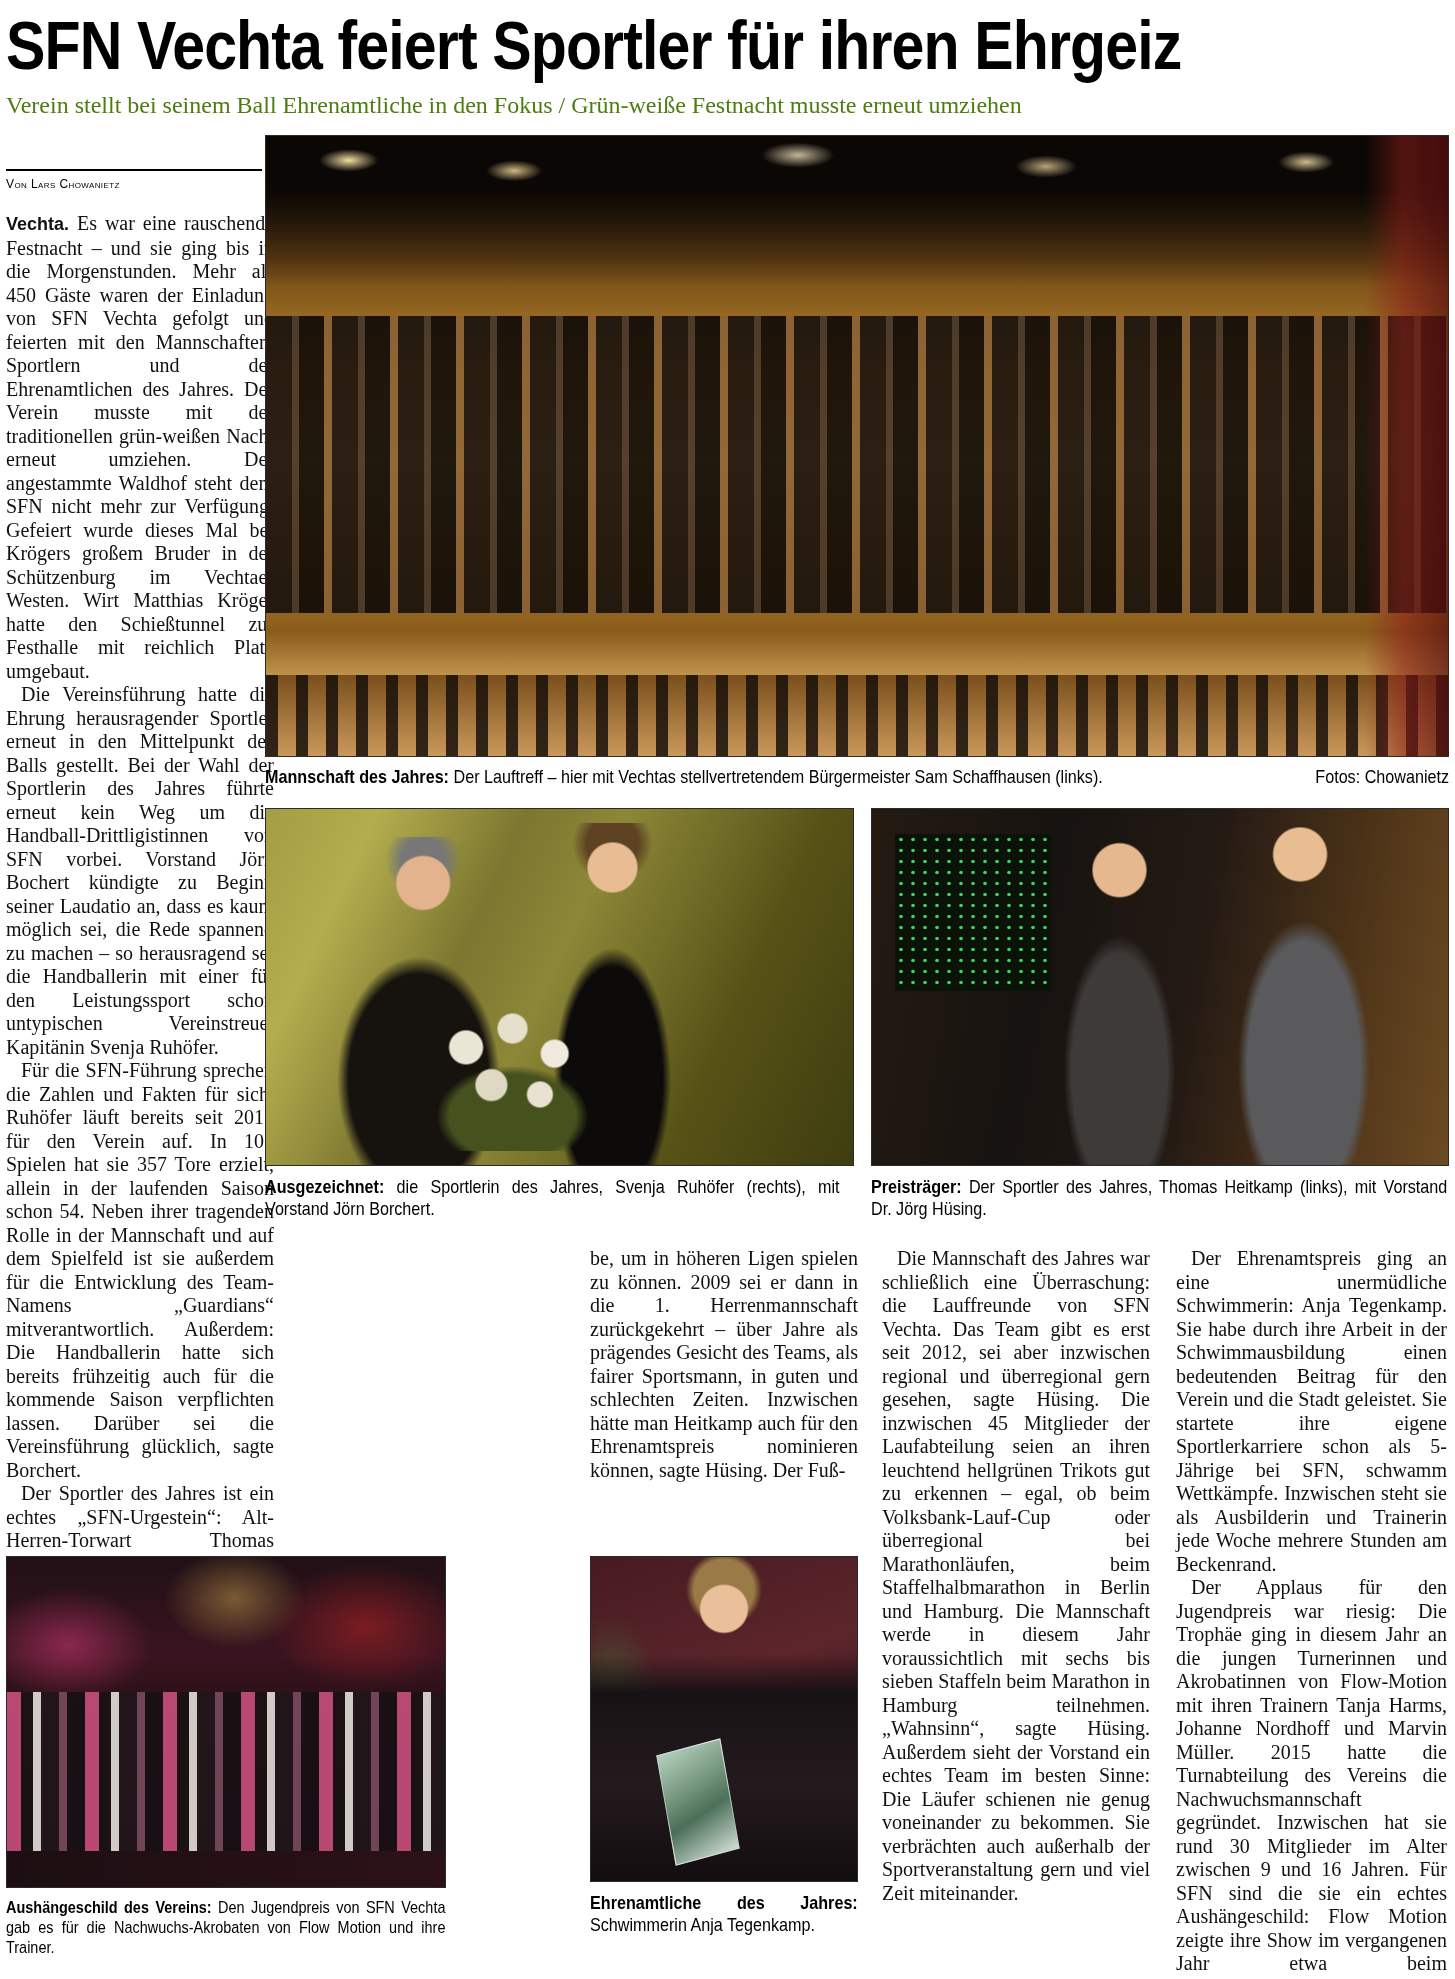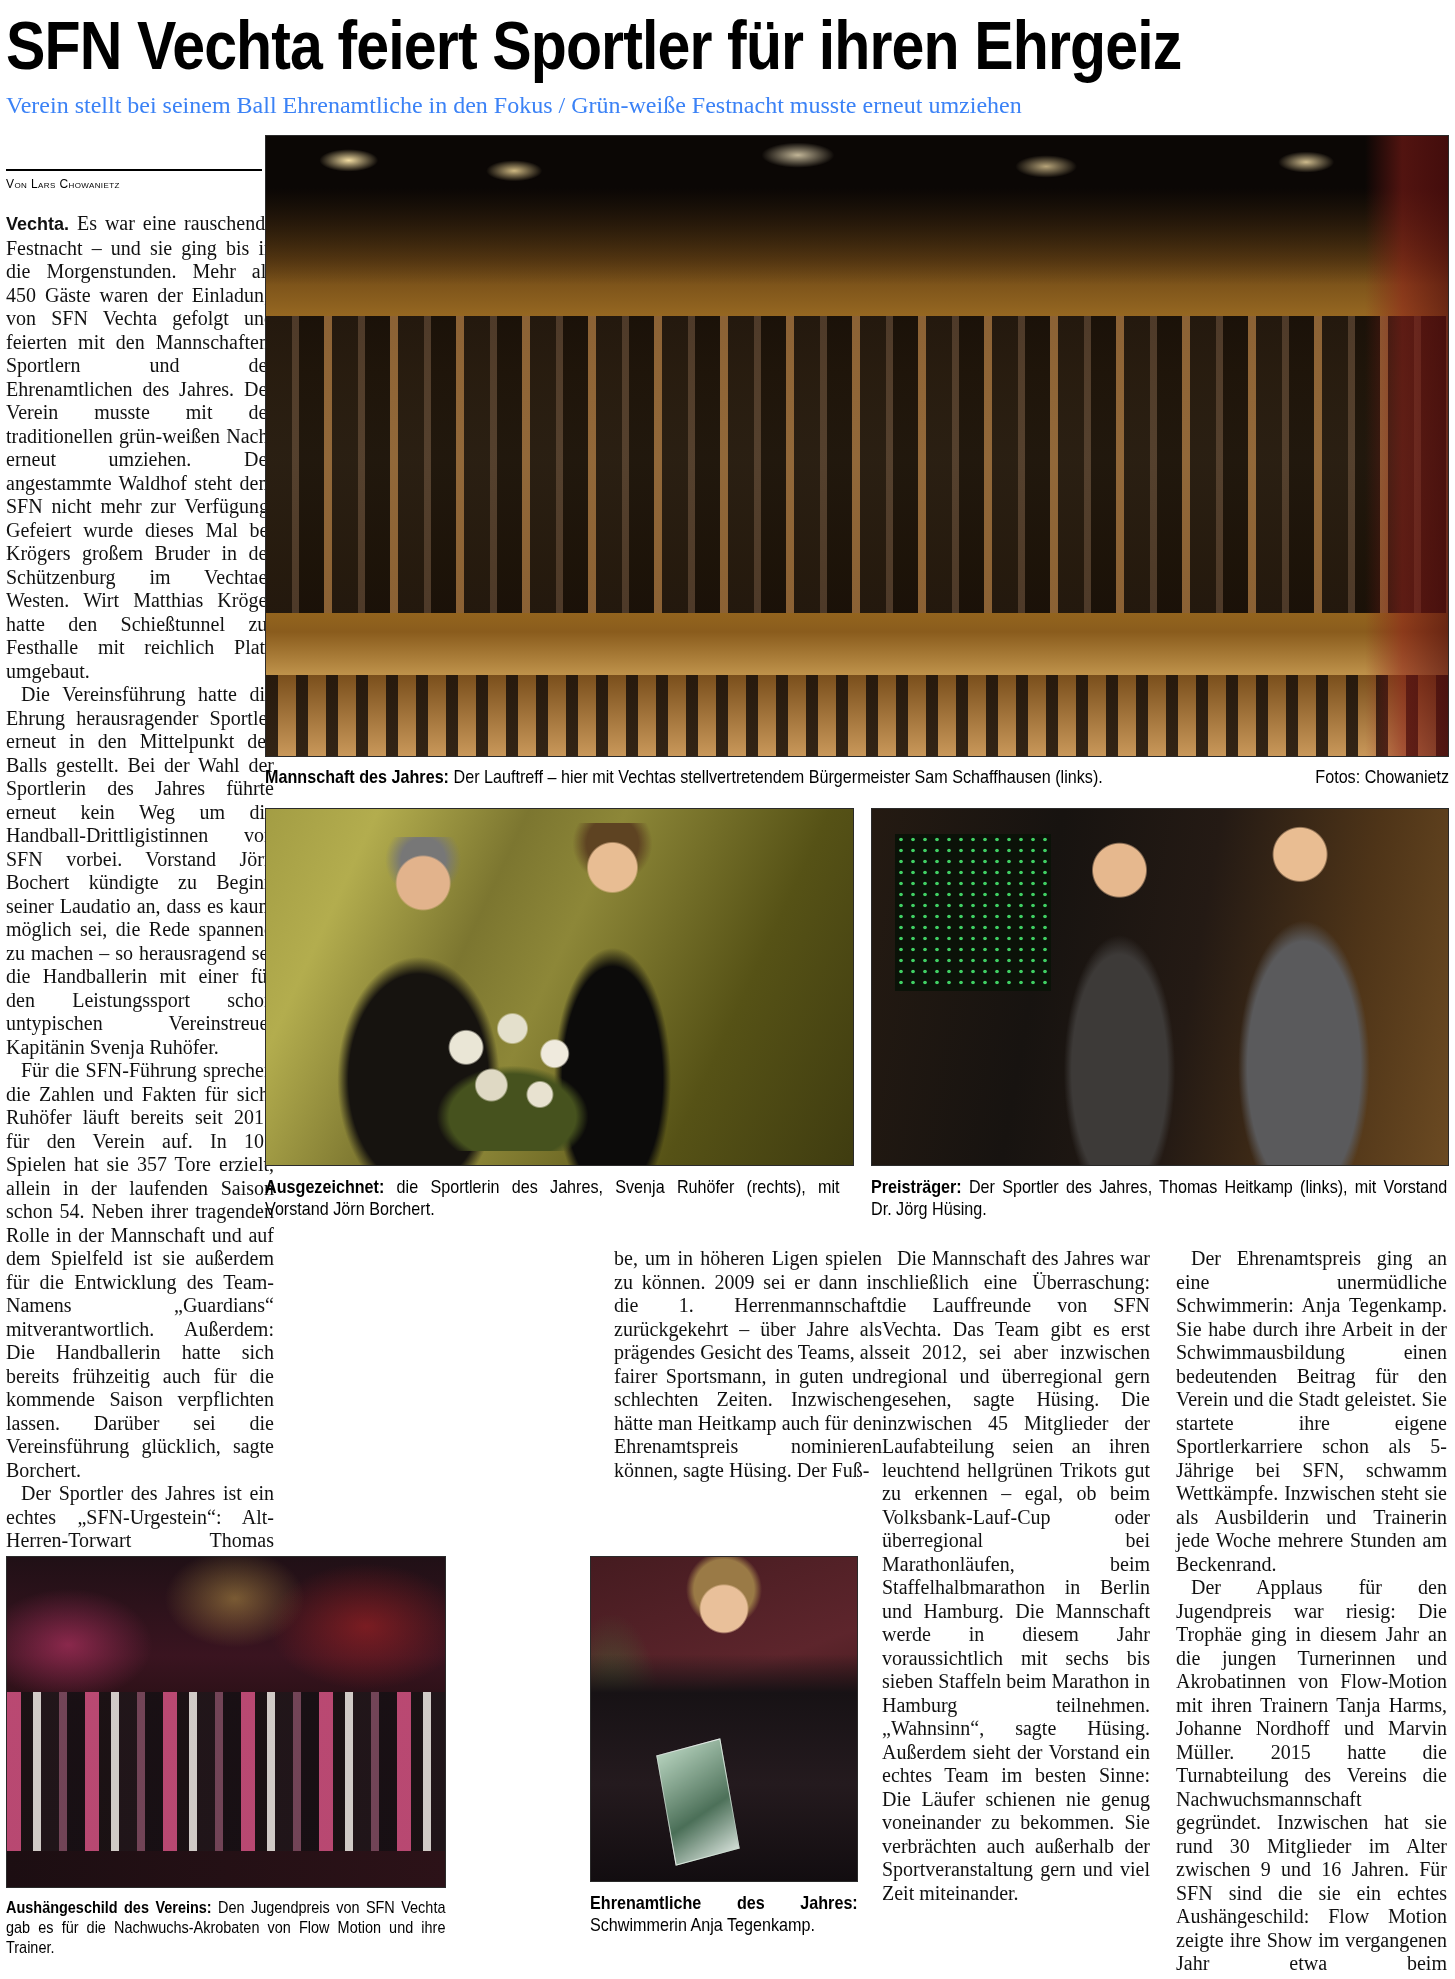--- a/index.html
+++ b/index.html
@@ -10,36 +10,36 @@
   
   .headline{
     position:absolute;left:6px;top:10px;margin:0;
     font-family:"Liberation Sans",sans-serif;font-weight:bold;
     font-size:69px;line-height:1.04;letter-spacing:-1px;white-space:nowrap;
     transform:scaleX(.855);transform-origin:0 0;color:#000;
   }
   .subheadline{
     position:absolute;left:6px;top:92px;margin:0;
     font-family:"Liberation Serif",serif;font-weight:normal;
-    font-size:24px;line-height:1.15;color:#3b82f6;white-space:nowrap;
+    font-size:24px;line-height:1.15;color:#4d7c0f;white-space:nowrap;
   }
   .byline-rule{position:absolute;left:6px;top:169px;width:256px;height:2px;background:#000;}
   .byline{
     position:absolute;left:6px;top:177px;
     font-family:"Liberation Sans",sans-serif;font-size:12px;
     font-variant:small-caps;letter-spacing:.4px;color:#000;
   }
   
   .col{position:absolute;text-align:justify;font-size:20px;line-height:23.5px;hyphens:auto;}
   .col p{margin:0;}
   .col p.indent{text-indent:15px;}
   .lead-in{font-weight:bold;font-family:"Liberation Sans",sans-serif;font-size:18px;}
   #col1{left:6px;top:212px;width:268px;}
   #col2{left:298px;top:1247px;width:268px;}
-  #col3{left:590px;top:1247px;width:268px;margin-left:24px;}
+  #col3{left:590px;top:1247px;width:268px;}
   #col4{left:882px;top:1247px;width:268px;}
   #col5{left:1176px;top:1247px;width:271px;}
   
   .photo{position:absolute;overflow:hidden;border:1px solid #2a2a2a;box-sizing:border-box;}
   .ph-layer{position:absolute;}
   #photo-main{left:265px;top:135px;width:1184px;height:622px;
     background:linear-gradient(180deg,#2a1a0c 0%,#6b4515 20%,#c08a2e 38%,#d8a94e 52%,#a9771f 70%,#8a5c1d 80%,#c79b52 88%,#b5812c 100%);}
   #photo-main .ceiling{left:0;right:0;top:0;height:24%;
     background:linear-gradient(180deg,#0b0705 35%,rgba(20,12,6,0) 100%);}
   #photo-main .lights{left:0;right:0;top:0;height:14%;

